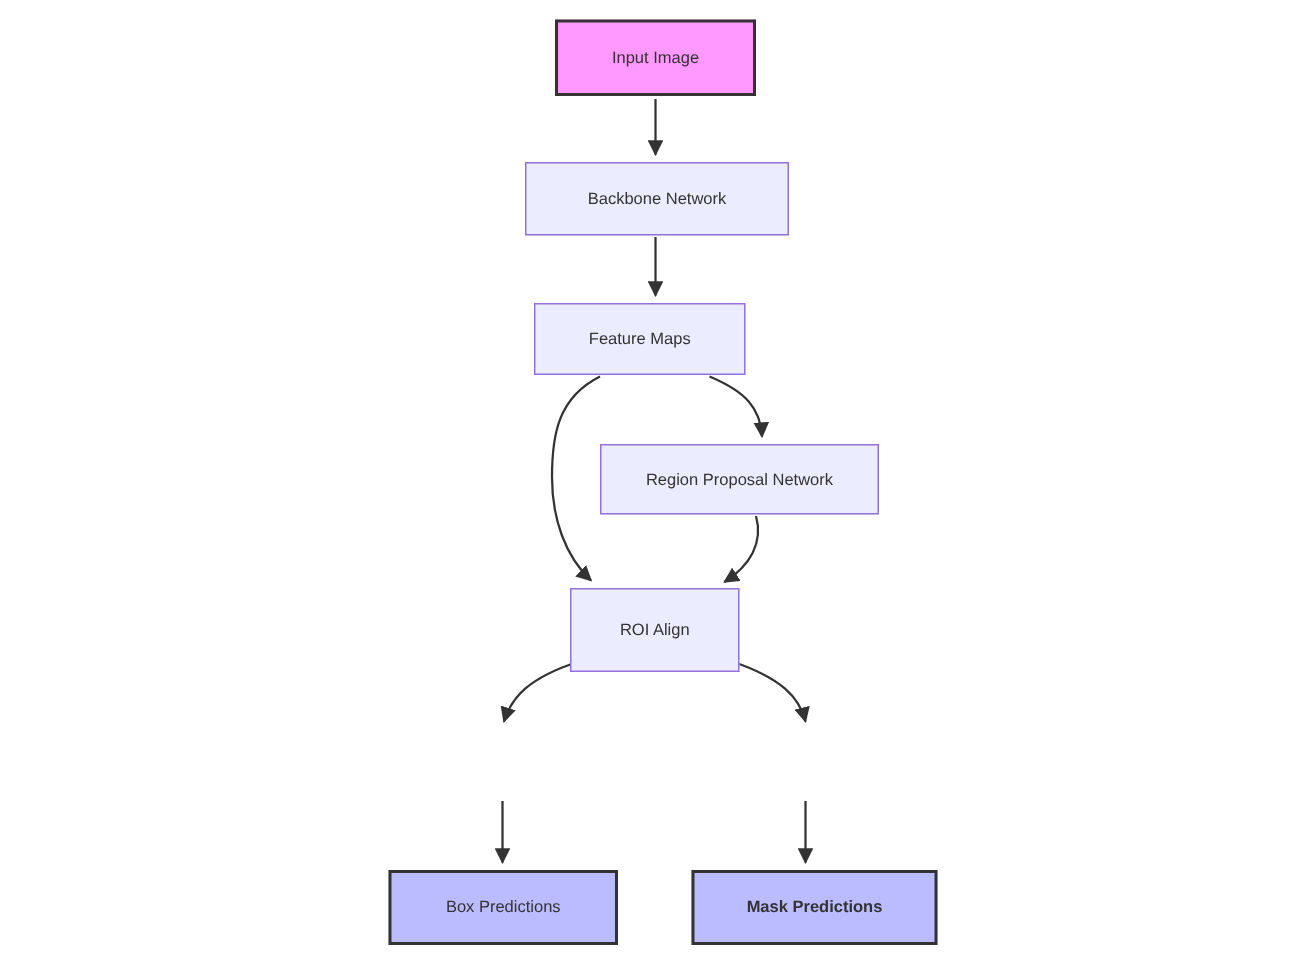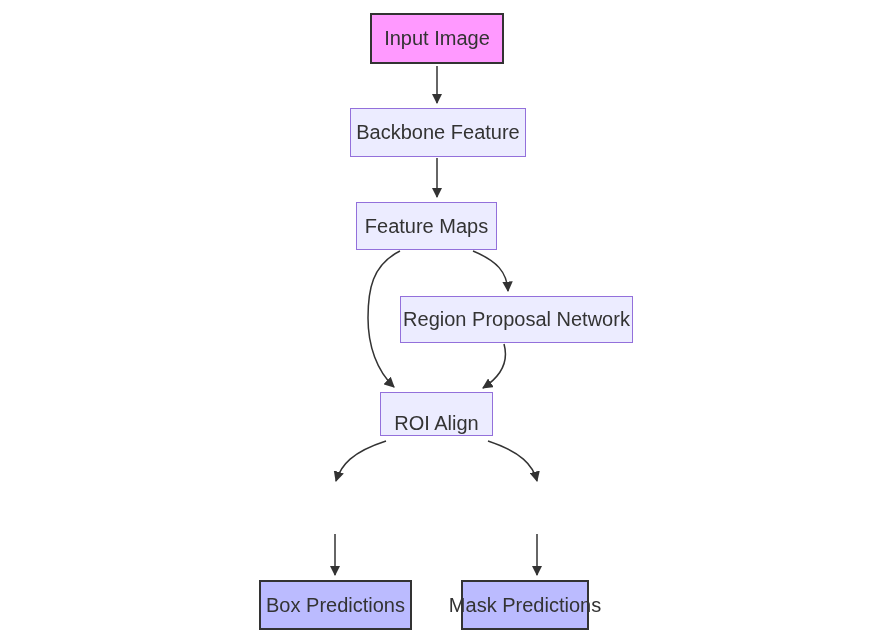--- a/index.html
+++ b/index.html
@@ -35,43 +35,43 @@
     stroke-width: 1.5;
   }
   .node {
     position: absolute;
     display: flex;
     align-items: center;
     justify-content: center;
     background: var(--node-fill);
     border: 1px solid var(--node-border);
     color: var(--text);
-    font-size: 20px;
+    font-size: 11px;
     text-align: center;
     white-space: nowrap;
   }
   .node.style-input {
     background: var(--input-fill);
     border: 2px solid var(--emphasis-border);
   }
   .node.style-prediction {
     background: var(--prediction-fill);
     border: 2px solid var(--emphasis-border);
     text-align: right;
   }
   
   .n-input      { left: 370px; top: 13px;  width: 134px; height: 51px; }
   .n-backbone   { left: 350px; top: 108px; width: 176px; height: 49px; }
   .n-featmaps   { left: 356px; top: 202px; width: 141px; height: 48px; }
-  .n-rpn        { left: 400px; top: 296px; width: 233px; height: 47px; }
-  .n-roialign   { left: 380px; top: 392px; width: 113px; height: 44px; align-items: flex-end; }
+  .n-rpn        { left: 400px; top: 296px; width: 186px; height: 47px; }
+  .n-roialign   { left: 380px; top: 392px; width: 113px; height: 56px; }
   .n-boxhead    { left: 278px; top: 486px; width: 115px; height: 47px; }
   .n-maskhead   { left: 479px; top: 486px; width: 116px; height: 47px; }
   .n-boxpred    { left: 259px; top: 580px; width: 153px; height: 50px; }
-  .n-maskpred   { left: 461px; top: 580px; width: 128px; height: 50px; }
+  .n-maskpred   { left: 461px; top: 580px; width: 164px; height: 50px; font-weight: bold; }
 </style>
 </head>
 <body>
 
 <div class="canvas">
 
   <svg class="edge-layer" viewBox="0 0 871 636" xmlns="http://www.w3.org/2000/svg">
     <defs>
       <marker id="arrowhead" viewBox="0 0 10 10" refX="9" refY="5" markerWidth="7" markerHeight="7" orient="auto-start-reverse">
         <path d="M0,0 L10,5 L0,10 z" style="fill: var(--edge);"></path>
@@ -86,21 +86,21 @@
     <path class="edge" d="M488,441 C521,452 533,465 537,481" marker-end="url(#arrowhead)"></path>
     <path class="edge" d="M335,534 L335,575" marker-end="url(#arrowhead)"></path>
     <path class="edge" d="M537,534 L537,575" marker-end="url(#arrowhead)"></path>
   </svg>
 
   <div class="node style-input n-input">
     <span>Input Image</span>
   </div>
 
   <div class="node n-backbone">
-    <span>Backbone Feature</span>
+    <span>Backbone Network</span>
   </div>
 
   <div class="node n-featmaps">
     <span>Feature Maps</span>
   </div>
 
   <div class="node n-rpn">
     <span>Region Proposal Network</span>
   </div>
 

